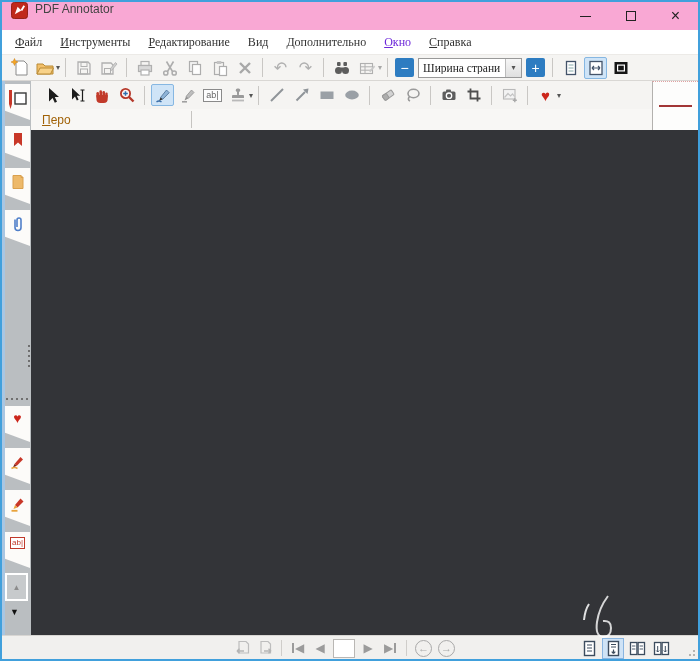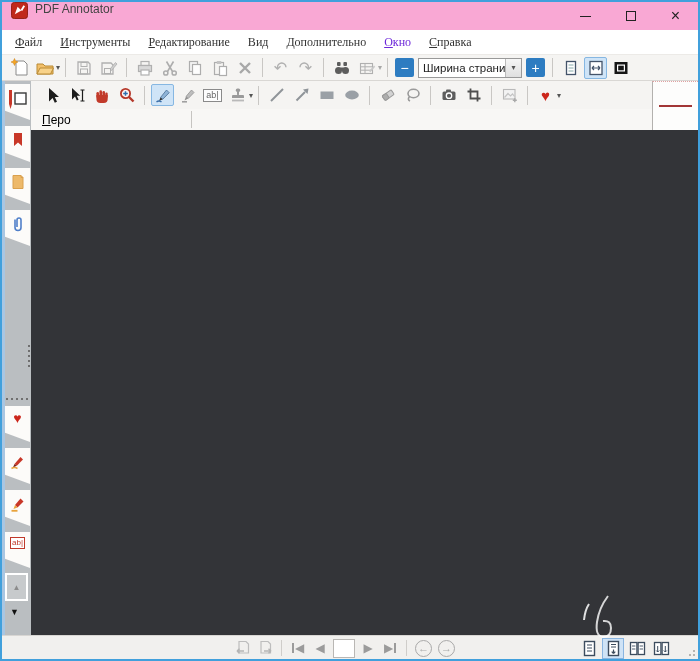--- a/index.html
+++ b/index.html
@@ -63,36 +63,36 @@
 
   .zoombtn {
     width: 19px; height: 19px; background: #2d7cc1; border-radius: 2px; color: #fff;
     display: inline-flex; align-items: center; justify-content: center;
     font-size: 14px; line-height: 1; margin: 0 2px; flex: 0 0 auto;
   }
   .combo {
     width: 104px; height: 20px; background: #fff; border: 1px solid #999;
     display: inline-flex; align-items: center; margin: 0 2px; flex: 0 0 auto;
   }
-  .combo-value { flex: 1; font-size: 11.5px; color: #222; padding-left: 4px; white-space: nowrap; overflow: hidden; }
+  .combo-value { flex: 1; font-size: 11.5px; color: #222; padding-left: 4px; white-space: nowrap; overflow: hidden; font-family: Liberation Serif, serif; }
   .combo-arrow {
     width: 16px; height: 100%; border-left: 1px solid #bbb;
     background: linear-gradient(#f6f6f6, #dfdfdf);
     display: flex; align-items: center; justify-content: center; font-size: 8px; color: #555;
   }
   .text-tool-box {
     font-size: 9px; color: #666; border: 1px solid #8a8a8a; padding: 1px 2px;
     background: #fdfdfd; line-height: 1;
   }
 
   
   .propsrow {
     position: absolute; top: 107px; left: 29px; right: 29px; height: 21px;
     background: #f8f7f5; display: flex; align-items: center;
-    font-size: 12px; color: #000000;
+    font-size: 12px; color: #a16207;
   }
   .props-label { padding-left: 11px; }
   .props-label::first-letter { text-decoration: underline; }
   .props-sep { position: absolute; left: 160px; top: 2px; bottom: 2px; width: 1px; background: #c6c4c1; }
 
   
   .preview {
     position: absolute; top: 79px; right: 0; width: 46px; height: 49px;
     background: #fdfdfc; border-left: 1px solid #b3b1ae; border-top: 1px dotted #e0a2a2;
     display: flex; align-items: center; justify-content: center;

